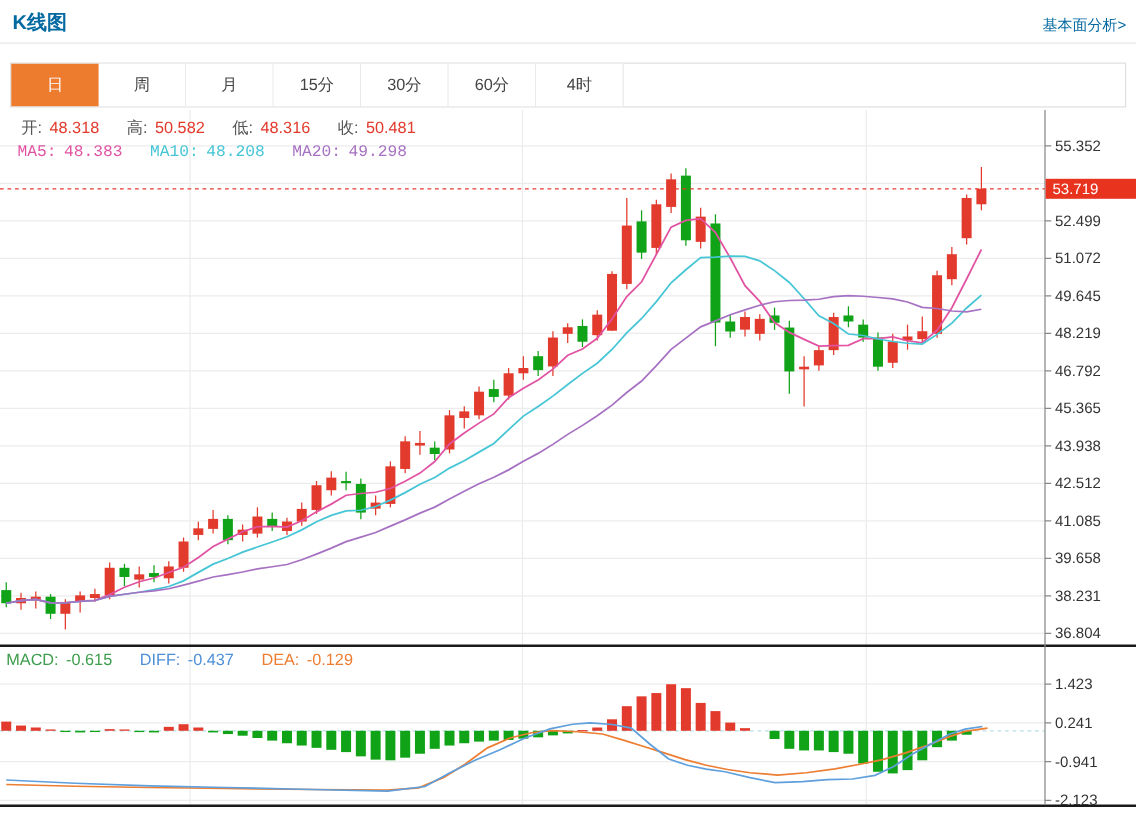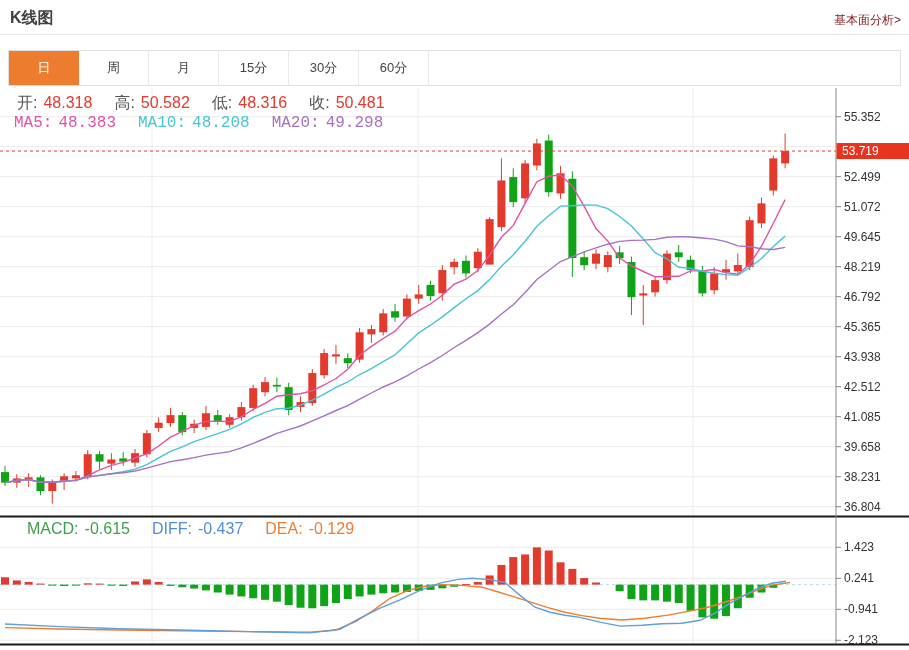--- a/index.html
+++ b/index.html
@@ -1,48 +1,49 @@
 <!DOCTYPE html>
 <html><head>
 <meta charset="utf-8">
 <style>
   html,body{margin:0;padding:0;background:#fff;width:909px;height:650px;overflow:hidden;
     font-family:"Liberation Sans","DejaVu Sans",sans-serif;}
   #stage{position:relative;width:909px;height:650px;background:#fff;}
   #chart-svg{position:absolute;left:0;top:0;z-index:1;}
-  .hdr-title{position:absolute;left:10px;top:8px;font-size:16px;font-weight:bold;color:#404040;z-index:3;text-align:right;}
-  .hdr-link{position:absolute;right:8px;top:12px;font-size:12px;color:#7f1d1d;z-index:3;cursor:pointer;}
+  .hdr-title{position:absolute;left:10px;top:8px;font-size:16px;font-weight:bold;color:#0369a1;z-index:3;text-align:right;}
+  .hdr-link{position:absolute;right:8px;top:12px;font-size:12px;color:#0369a1;z-index:3;cursor:pointer;}
   .hdr-divider{position:absolute;left:0;top:34px;width:909px;height:1px;background:#e8e8e8;z-index:2;}
   #tab-bar{position:absolute;left:8px;right:8px;top:50px;height:36px;border:1px solid #e0e0e0;
     display:flex;z-index:3;background:#fff;box-sizing:border-box;}
   .tab{width:70px;display:flex;align-items:center;justify-content:center;font-size:13px;color:#444;
     border-right:1px solid #eaeaea;cursor:pointer;box-sizing:border-box;background:#fff;}
   .tab.active{background:#ed7c2f;color:#fff;border-right:none;}
   .tab-filler{flex:1;}
-  .legend{position:absolute;z-index:3;font-size:16px;white-space:nowrap;text-align:center;}
+  .legend{position:absolute;z-index:3;font-size:13px;white-space:nowrap;text-align:center;}
   .legend span{margin-right:6px;}
   .legend .grp{margin-right:16px;display:inline-block;}
   #legend-ohlc{left:17px;top:93px;}
   #legend-ma{left:14px;top:114px;font-family:Liberation Mono, monospace;}
-  #legend-macd{left:27px;top:520px;}
+  #legend-macd{left:5px;top:520px;}
 </style>
 </head>
 <body>
 
 <div id="stage">
   <div class="hdr-title">K线图</div>
   <div class="hdr-link">基本面分析&gt;</div>
   <div class="hdr-divider"></div>
   <div id="tab-bar">
       <div class="tab active">日</div>
       <div class="tab">周</div>
       <div class="tab">月</div>
       <div class="tab">15分</div>
       <div class="tab">30分</div>
       <div class="tab">60分</div>
+      <div class="tab">4时</div>
       <div class="tab-filler"></div>
     </div>
 
   <svg id="chart-svg" width="909" height="650" viewBox="0 0 909 650">
       <g>
         <line x1="152" y1="88" x2="152" y2="516" stroke="#ececec" stroke-width="1"></line>
         <line x1="152" y1="517" x2="152" y2="644" stroke="#ececec" stroke-width="1"></line>
         <line x1="418" y1="88" x2="418" y2="516" stroke="#ececec" stroke-width="1"></line>
         <line x1="418" y1="517" x2="418" y2="644" stroke="#ececec" stroke-width="1"></line>
         <line x1="693" y1="88" x2="693" y2="516" stroke="#ececec" stroke-width="1"></line>

